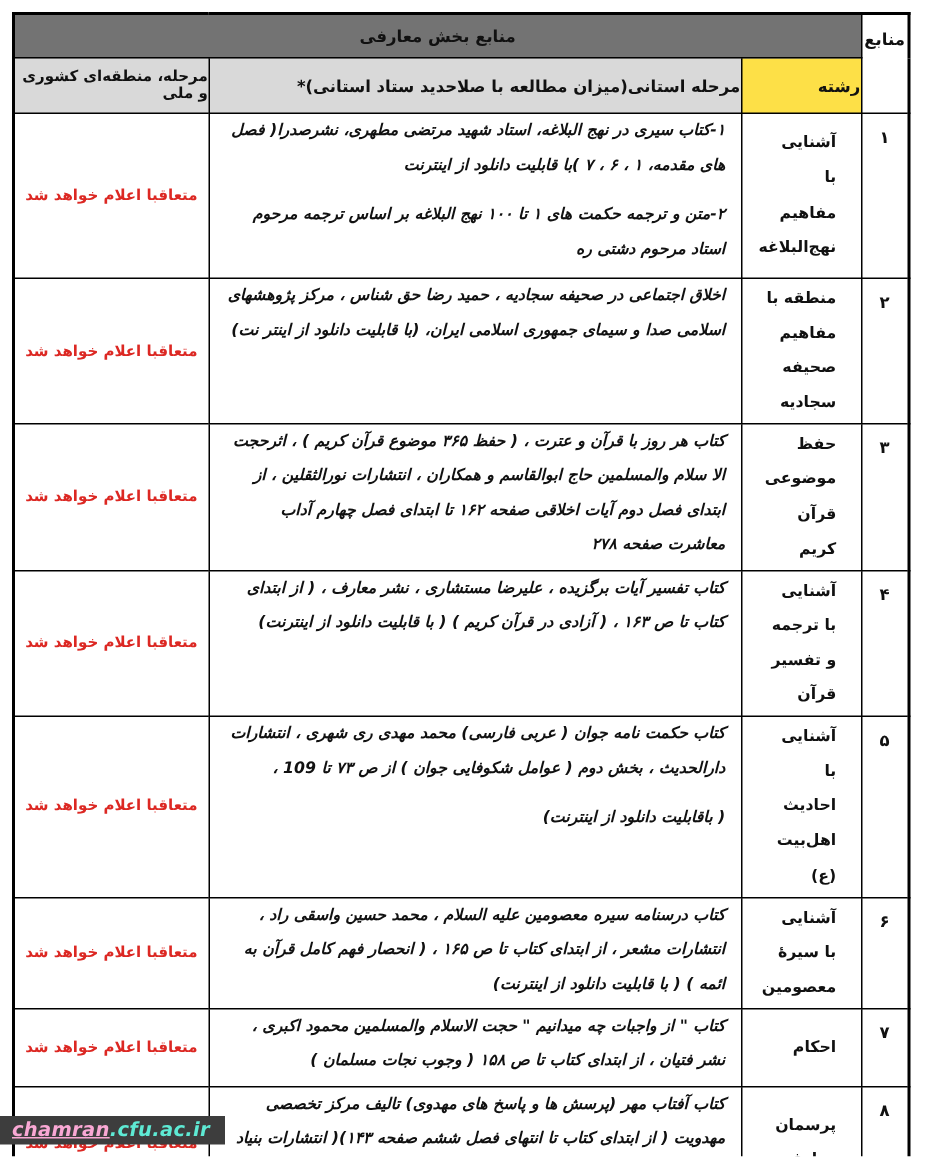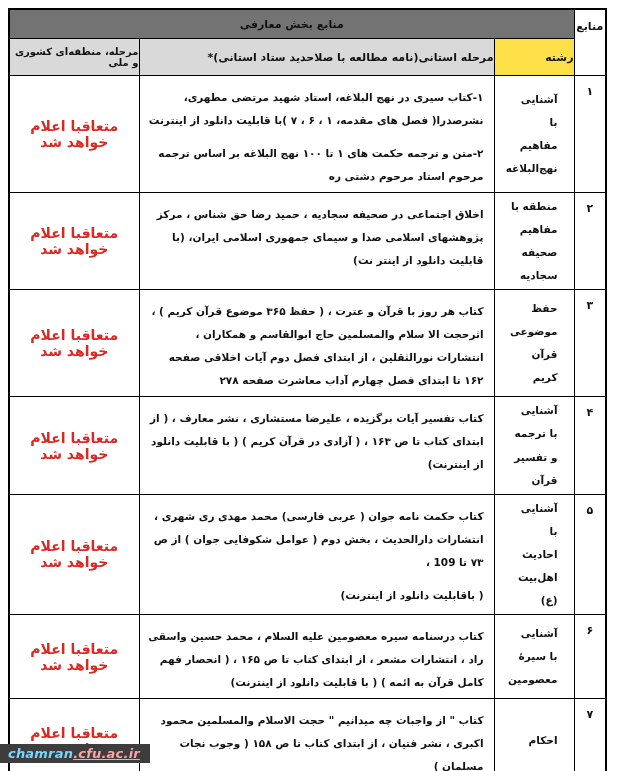--- a/index.html
+++ b/index.html
@@ -65,28 +65,29 @@
     vertical-align: middle;
     font-size: 10.5px;
     line-height: 2.2;
     padding: 2px 16px;
   }
   td.c-prov {
     text-align: right;
     vertical-align: top;
     font-size: 10.5px;
     line-height: 23px;
-    padding: 10px 10px 4px 8px;
+    padding: 0 10px 4px 8px;
+    font-style: italic;
   }
   td.c-prov p { margin: 0 0 10px 0; }
   td.c-prov p:last-child { margin-bottom: 0; }
   td.c-reg {
     text-align: center;
     vertical-align: middle;
-    font-size: 14px;
+    font-size: 10px;
     color: #dc2823;
     padding: 2px 6px;
   }
   tbody tr:nth-child(1) { height: 110px; }
   tbody tr:nth-child(2) { height: 86px; }
   tbody tr:nth-child(3) { height: 74px; }
   tbody tr:nth-child(4) { height: 68px; }
   tbody tr:nth-child(5) { height: 87px; }
   tbody tr:nth-child(6) { height: 61px; }
   tbody tr:nth-child(7) { height: 52px; }
@@ -120,21 +121,21 @@
       <col style="width:355px">
       <col style="width:130px">
     </colgroup>
     <thead>
       <tr>
         <th class="radif-h" rowspan="2">منابع</th>
         <th class="title-h" colspan="3">منابع بخش معارفی</th>
       </tr>
       <tr>
         <th class="gray field-h" style="background: #fde047;">رشته</th>
-        <th class="gray prov-h" style="background: rgb(217, 217, 217);">مرحله استانی(نامه مطالعه  با صلاحدید ستاد استانی)*</th>
+        <th class="gray prov-h" style="background: rgb(217, 217, 217);">مرحله استانی(میزان مطالعه  با صلاحدید ستاد استانی)*</th>
         <th class="gray reg-h" style="background: rgb(217, 217, 217);">مرحله، منطقه‌ای کشوری و ملی</th>
       </tr>
     </thead>
     <tbody>
         <tr>
           <td class="c-radif">۱</td>
           <td class="c-field">آشنایی با مفاهیم نهج‌البلاغه</td>
           <td class="c-prov">
             <p>۱-کتاب سیری در نهج البلاغه، استاد شهید مرتضی مطهری، نشرصدرا( فصل های مقدمه، ۱ ، ۶ ، ۷ )با قابلیت دانلود از اینترنت</p>
             <p>۲-متن و ترجمه حکمت های ۱ تا ۱۰۰ نهج البلاغه بر اساس  ترجمه مرحوم استاد مرحوم دشتی ره</p>
@@ -195,15 +196,15 @@
           <td class="c-field">پرسمان معارفی</td>
           <td class="c-prov">
             <p>کتاب آفتاب مهر (پرسش ها و پاسخ های مهدوی) تالیف مرکز تخصصی مهدویت ( از ابتدای کتاب تا انتهای فصل ششم صفحه ۱۴۳)( انتشارات بنیاد فرهنگی حضرت مهدی موعود ( عج) ( با قابلیت دانلود از اینترنت)</p>
           </td>
           <td class="c-reg" style="color: rgb(220, 40, 35);">متعاقبا اعلام خواهد شد</td>
         </tr>
       </tbody>
   </table>
 
   <div class="watermark" style="background: rgb(61, 61, 61);">
-    <span class="wm-prefix" style="color: #7dd3fc;">chamran</span><span class="wm-suffix" style="color: #fca5a5; text-decoration: underline;">.cfu.ac.ir</span>
+    <span class="wm-prefix" style="color: #f9a8d4; text-decoration: underline;">chamran</span><span class="wm-suffix" style="color: #5eead4;">.cfu.ac.ir</span>
   </div>
 </div>
 
 </body></html>

